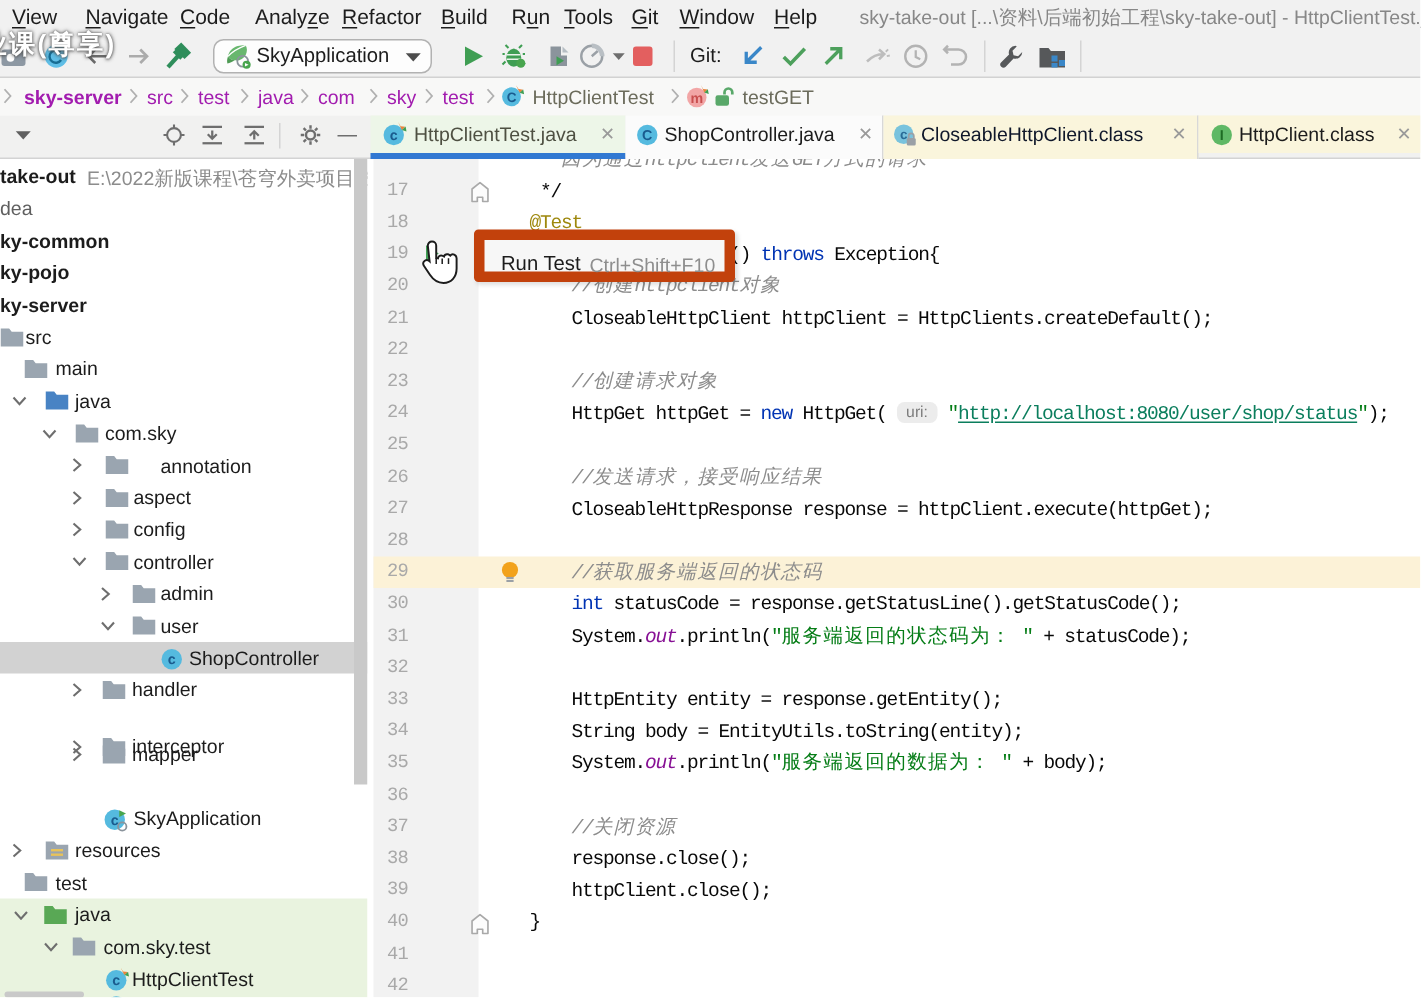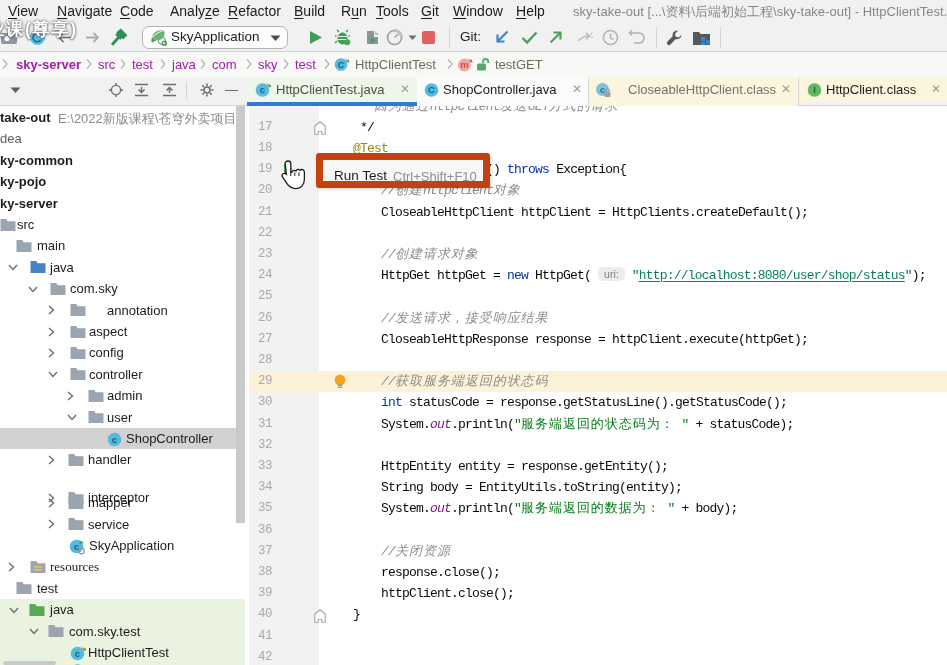--- a/index.html
+++ b/index.html
@@ -228,21 +228,21 @@
 <div class="abs" style="left:247px;top:102px;width:170px;height:4px;background:#3179d2"></div>
 <div class="abs tab" style="left:417px;width:172px;background:#fbfbfb;border-right:1px solid #d8d8d8;height:29px">
     <span class="lbl" style="left:26px;color:#1c1c1c">ShopController.java</span>
     <span class="x" style="left:155px">✕</span>
   </div>
 <svg class="abs" style="left:424px;top:82px" width="16" height="16">
     <circle cx="7.5" cy="8" r="6.8" fill="#55badf"></circle>
     <text x="7.5" y="11.4" font-size="9.5" font-weight="bold" fill="#1a5b8e" text-anchor="middle" font-family="Liberation Sans">C</text>
   </svg>
 <div class="abs tab" style="left:589px;width:210px;background:#faf5dc;border-right:1px solid #d8d8d8;height:29px">
-    <span class="lbl" style="left:39px;color:#737373">CloseableHttpClient.class</span>
+    <span class="lbl" style="left:25px;color:#0f172a">CloseableHttpClient.class</span>
     <span class="x" style="left:192px">✕</span>
   </div>
 <svg class="abs" style="left:595px;top:82px" width="17" height="17">
     <circle cx="7.5" cy="7.5" r="6.5" fill="#79c3dd"></circle>
     <text x="7.5" y="10.7" font-size="9" font-weight="bold" fill="#2a6b96" text-anchor="middle" font-family="Liberation Sans">c</text>
     <rect x="9.5" y="10" width="6" height="5" rx="1" fill="#9aa0a6"></rect>
     <path d="M10.8 10 v-1.4 a1.7 1.7 0 0 1 3.4 0 V10" fill="none" stroke="#9aa0a6" stroke-width="1.2"></path>
   </svg>
 <div class="abs tab" style="left:799px;width:148px;background:#faf5dc">
     <span class="lbl" style="left:27px;color:#1c1c1c">HttpClient.class</span>
@@ -381,39 +381,30 @@
     </div>
 <div class="row" style="top:386.2px;">
       <svg style="left:48px;top:5.5px" width="7" height="10">
         <path d="M1 1 L5.5 5 L1 9" stroke="#6e6e6e" stroke-width="1.4" fill="none"></path>
       </svg>
       <svg style="left:68px;top:3.5px" width="16" height="14">
         <path d="M0.5 1 h5.6 l1.7 2.2 h7.7 V13 H0.5 Z" fill="#9aa5b0"></path>
       </svg>
       <span class="t" style="left:88px">mapper</span>
     </div>
-<div class="row" style="top:407.6px;">
-      <svg style="left:48px;top:5.5px" width="7" height="10">
-        <path d="M1 1 L5.5 5 L1 9" stroke="#6e6e6e" stroke-width="1.4" fill="none"></path>
-      </svg>
-      <svg style="left:68px;top:3.5px" width="16" height="14">
-        <path d="M0.5 1 h5.6 l1.7 2.2 h7.7 V13 H0.5 Z" fill="#9aa5b0"></path>
-      </svg>
-      <span class="t" style="left:88px">service</span>
-    </div>
 <div class="row" style="top:429.0px;">
       <svg style="left:69px;top:2.5px" width="17" height="17">
         <circle cx="7.5" cy="8.5" r="6.8" fill="#55badf"></circle>
         <text x="7.5" y="11.9" font-size="9.5" font-weight="bold" fill="#1a5b8e" text-anchor="middle" font-family="Liberation Sans">c</text>
         <path d="M10.5 2.2 l4.5 2.2 l-4.5 2.2 z" fill="#48a54e"></path>
         <circle cx="12.5" cy="13" r="2.8" fill="none" stroke="#8b949c" stroke-width="1.2"></circle>
       </svg>
       <span class="t" style="left:89px">SkyApplication</span>
     </div>
-<div class="row" style="top:450.4px;font-family:Liberation Serif, serif;">
+<div class="row" style="top:450.4px;">
       <svg style="left:8px;top:5.5px" width="7" height="10">
         <path d="M1 1 L5.5 5 L1 9" stroke="#6e6e6e" stroke-width="1.4" fill="none"></path>
       </svg>
       <svg style="left:30px;top:3.5px" width="16" height="14">
         <path d="M0.5 1 h5.6 l1.7 2.2 h7.7 V13 H0.5 Z" fill="#9aa5b0"></path>
         <rect x="4" y="6" width="8" height="1.6" fill="#e8c35a"></rect>
         <rect x="4" y="9" width="8" height="1.6" fill="#e8c35a"></rect>
       </svg>
       <span class="t" style="left:50px">resources</span>
     </div>

